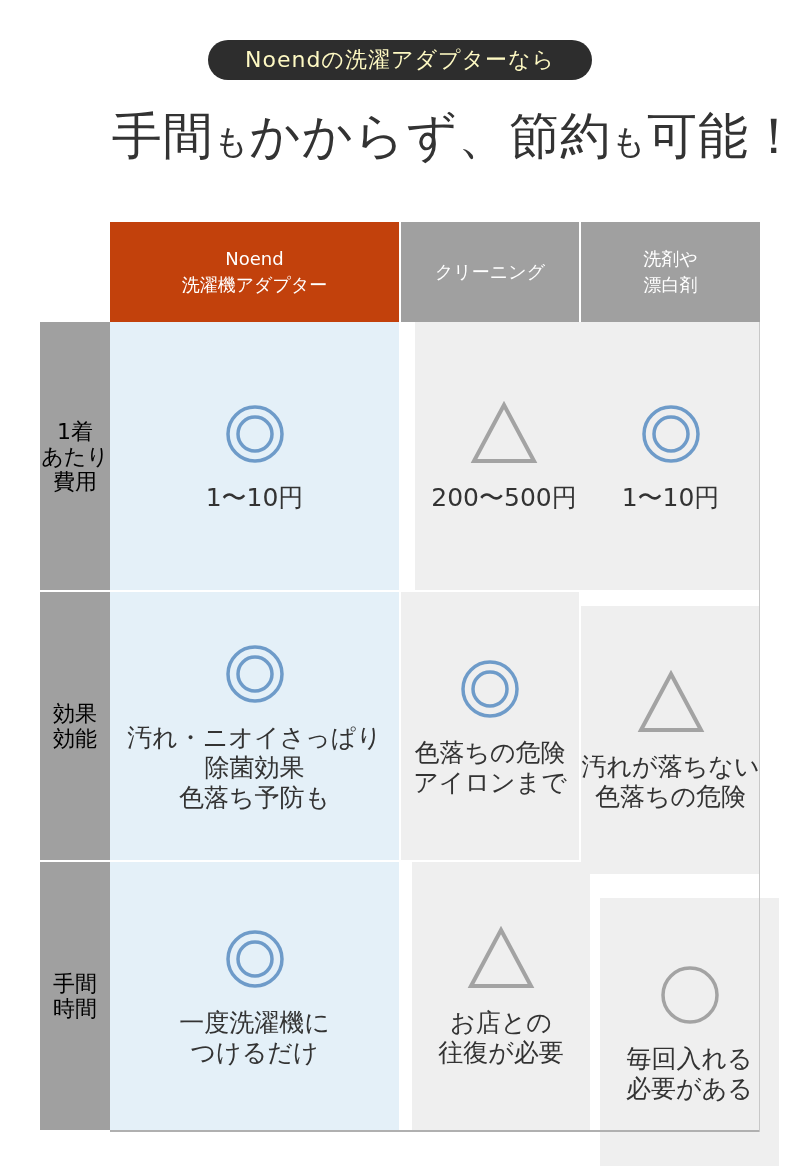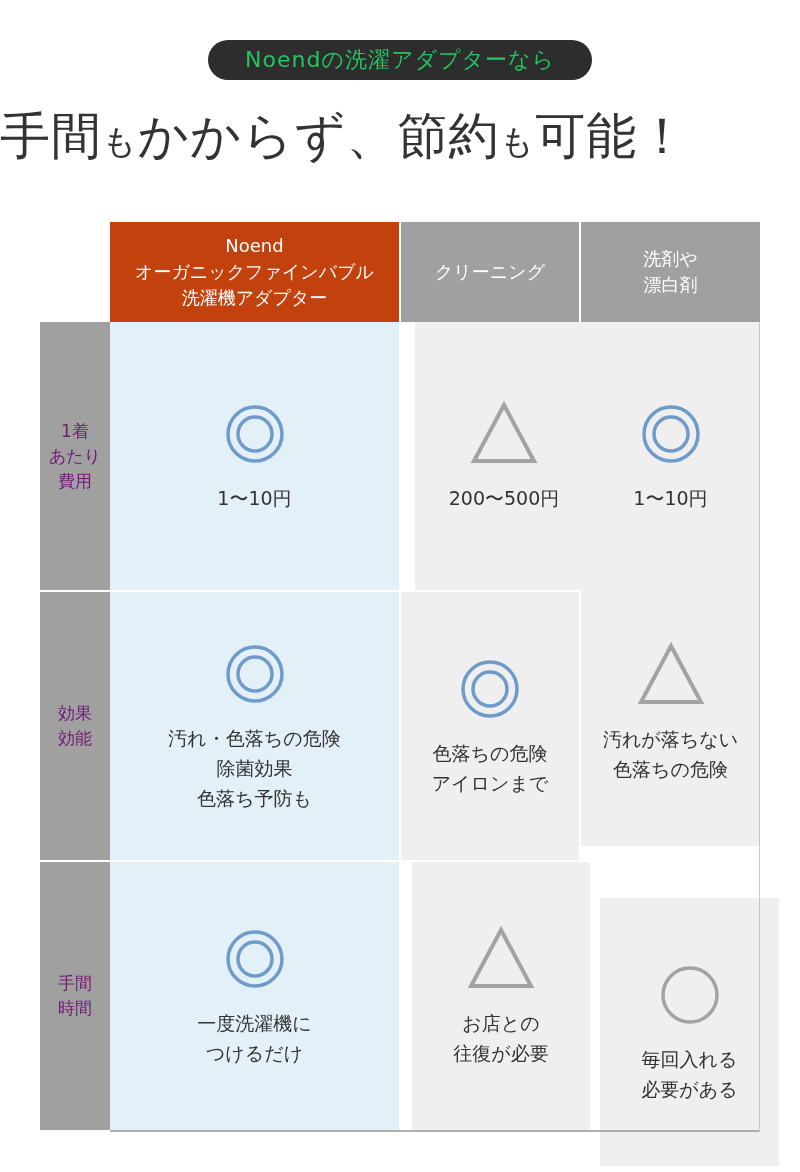--- a/index.html
+++ b/index.html
@@ -1,55 +1,54 @@
 <!DOCTYPE html>
 <html><head>
 <meta charset="utf-8">
 <style>
   html, body { margin: 0; padding: 0; background: #ffffff; }
   body { width: 800px; height: 1172px; position: relative; overflow: hidden;
          font-family: "DejaVu Sans", "Liberation Sans", sans-serif; color: #333333; }
   .pill { position: absolute; left: 208px; top: 40px; width: 384px; height: 40px;
-          background: #2d2d2d; color: #22c55e; border-radius: 20px;
+          background: #2d2d2d; color: #fef9c3; border-radius: 20px;
           display: flex; align-items: center; justify-content: center;
           font-size: 22px; letter-spacing: 1px; }
-  .title { position: absolute; left: 0; top: 96px; width: 800px; text-align: left;
+  .title { position: absolute; left: 0; top: 96px; width: 800px; text-align: right;
            font-size: 50px; color: #333333; letter-spacing: 1px; line-height: 80px; }
   .title .small { font-size: 34px; }
 
   .grid { position: absolute; left: 40px; top: 222px; width: 720px; }
   .cell { position: absolute; box-sizing: border-box; display: flex; flex-direction: column;
           align-items: center; justify-content: center; text-align: center; }
   .hdr { color: #ffffff; font-size: 18px; line-height: 26px; }
   .hdr.blue { background: #c2410c; }
   .hdr.gray { background: #a0a0a0; }
-  .rowlabel { background: #a0a0a0; color: #701a75; font-size: 17px; line-height: 25px; }
+  .rowlabel { background: #a0a0a0; color: #000000; font-size: 22px; line-height: 25px; }
   .body-blue { background: #e4f0f8; }
   .body-gray { background: #efefef; }
-  .celltext { font-size: 19px; line-height: 30px; color: #333333; margin-top: 14px; }
+  .celltext { font-size: 25px; line-height: 30px; color: #333333; margin-top: 14px; }
   .mark { width: 70px; height: 70px; display: block; }
   .bottomline { position: absolute; left: 70px; top: 908px; width: 650px; height: 2px; background: #b0b0b0; }
   .rightline { position: absolute; left: 719px; top: 100px; width: 1px; height: 810px; background: #c8c8c8; }
 </style>
 </head>
 <body>
 
 <div class="pill">
   <span>Noendの洗濯アダプターなら</span>
 </div>
 
 <div class="title">
   <span>手間</span><span class="small">も</span><span>かからず、節約</span><span class="small">も</span><span>可能！</span>
 </div>
 
 <div class="grid">
 
   <div class="cell hdr blue" style="left:70px;top:0;width:289px;height:100px;">
     <div>Noend</div>
-    <div>オーガニックファインバブル</div>
     <div>洗濯機アダプター</div>
   </div>
   <div class="cell hdr gray" style="left:361px;top:0;width:178px;height:100px;align-items:center;">
     <div>クリーニング</div>
   </div>
   <div class="cell hdr gray" style="left:541px;top:0;width:179px;height:100px;">
     <div>洗剤や</div>
     <div>漂白剤</div>
   </div>
 
@@ -88,36 +87,36 @@
   <div class="cell rowlabel" style="left:0;top:370px;width:70px;height:268px;">
     <div>効果</div>
     <div>効能</div>
   </div>
   <div class="cell body-blue" style="left:70px;top:370px;width:289px;height:268px;">
     <svg class="mark" viewBox="0 0 70 70">
         <circle cx="35" cy="35" r="27" fill="none" stroke="#6e9bc9" stroke-width="3.5"></circle>
         <circle cx="35" cy="35" r="17" fill="none" stroke="#6e9bc9" stroke-width="3.5"></circle>
       </svg>
     <div class="celltext">
-      <div>汚れ・色落ちの危険</div>
+      <div>汚れ・ニオイさっぱり</div>
       <div>除菌効果</div>
       <div>色落ち予防も</div>
     </div>
   </div>
   <div class="cell body-gray" style="left:361px;top:370px;width:178px;height:268px;">
     <svg class="mark" viewBox="0 0 70 70">
         <circle cx="35" cy="35" r="27" fill="none" stroke="#6e9bc9" stroke-width="3.5"></circle>
         <circle cx="35" cy="35" r="17" fill="none" stroke="#6e9bc9" stroke-width="3.5"></circle>
       </svg>
     <div class="celltext">
       <div>色落ちの危険</div>
       <div>アイロンまで</div>
     </div>
   </div>
-  <div class="cell body-gray" style="left:541px;top:356px;width:179px;height:268px;">
+  <div class="cell body-gray" style="left:541px;top:384px;width:179px;height:268px;">
     <svg class="mark" viewBox="0 0 70 70">
         <polygon points="35,6 65,62 5,62" fill="none" stroke="#a3a3a3" stroke-width="4"></polygon>
       </svg>
     <div class="celltext">
       <div>汚れが落ちない</div>
       <div>色落ちの危険</div>
     </div>
   </div>
 
   <div class="cell rowlabel" style="left:0;top:640px;width:70px;height:268px;">

